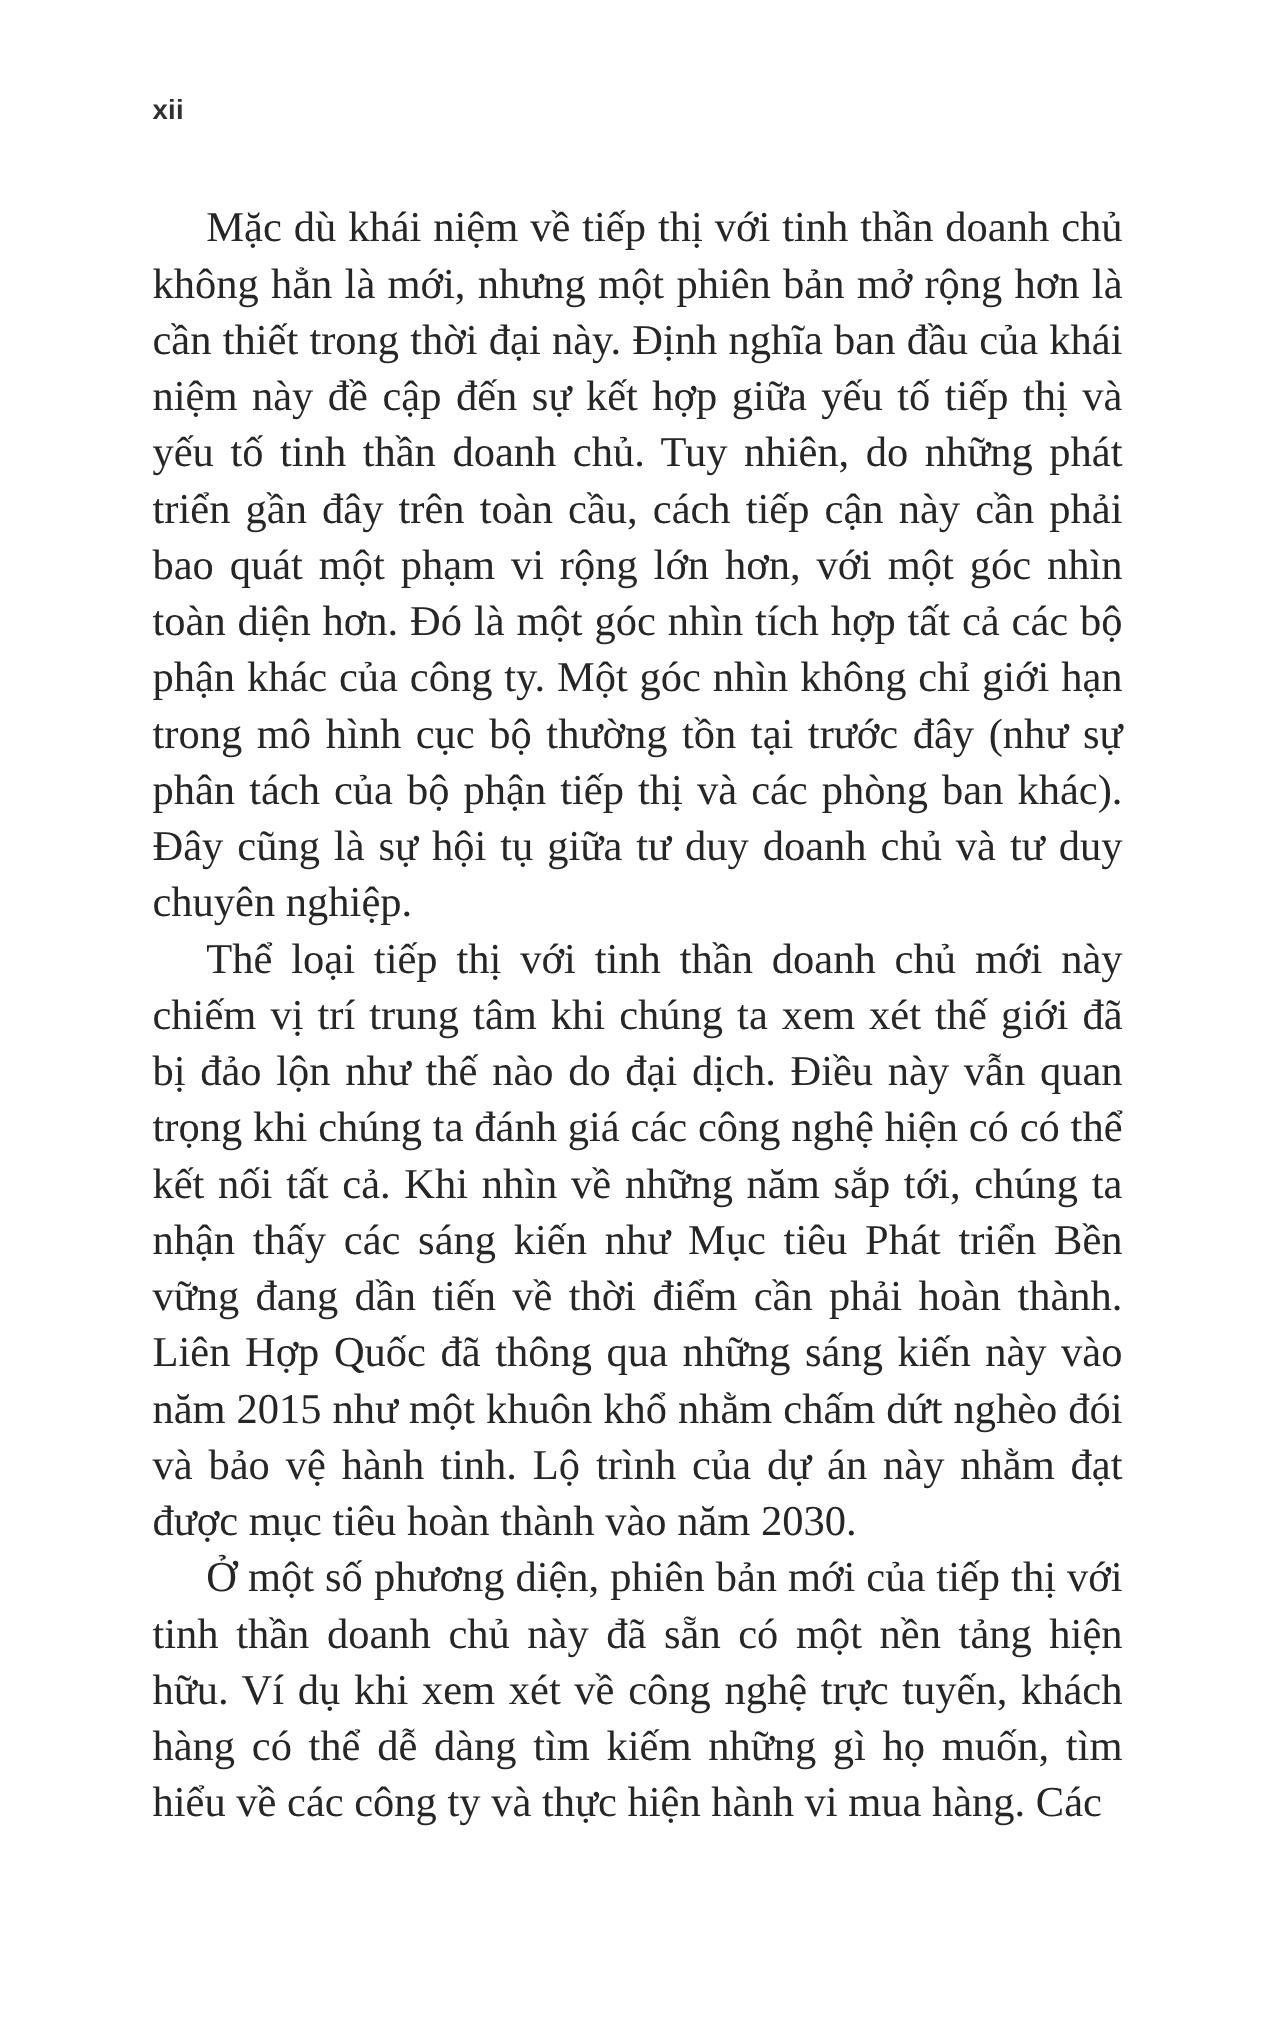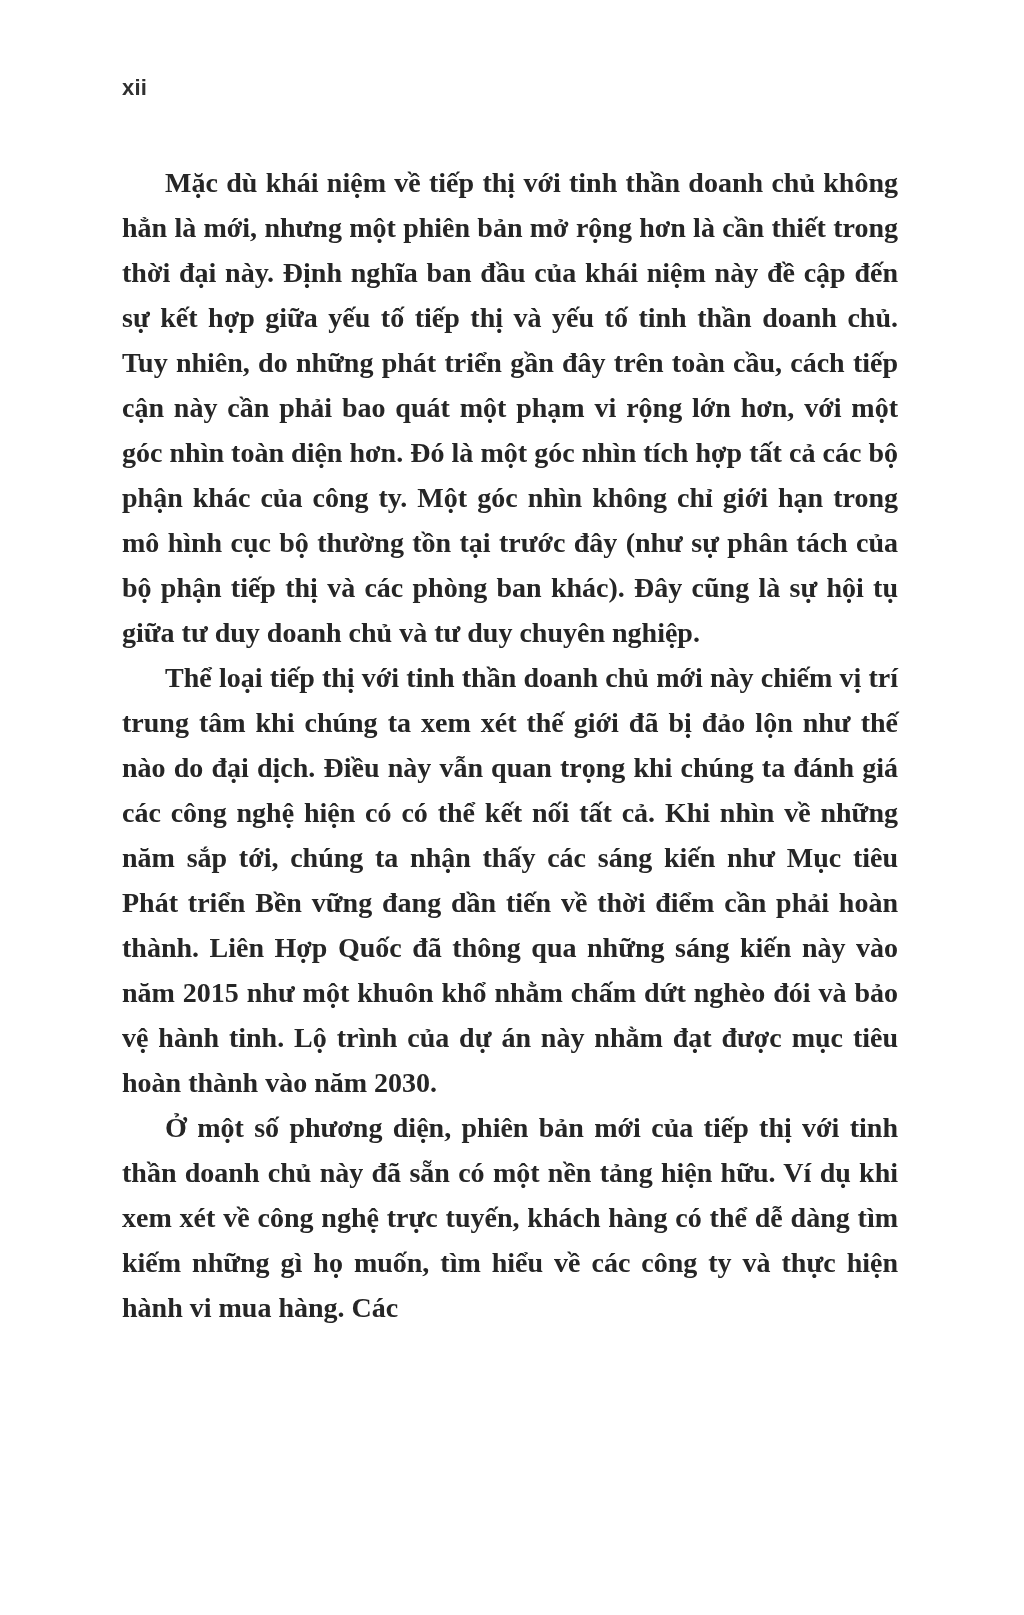--- a/index.html
+++ b/index.html
@@ -34,25 +34,24 @@
   .running-title {
     margin-left: 23px;
     font-weight: 400;
   }
   .body-text {
     position: absolute;
     left: 122px;
     top: 160px;
     width: 776px;
     font-family: "Liberation Serif", "DejaVu Serif", serif;
-    font-size: 28px;
+    font-size: 34px;
     line-height: 45px;
     color: #262626;
     text-align: justify;
-    font-weight: bold;
   }
   .body-text p {
     margin: 0;
     padding: 0;
     text-indent: 43px;
   }
 </style>
 </head>
 <body>
 

